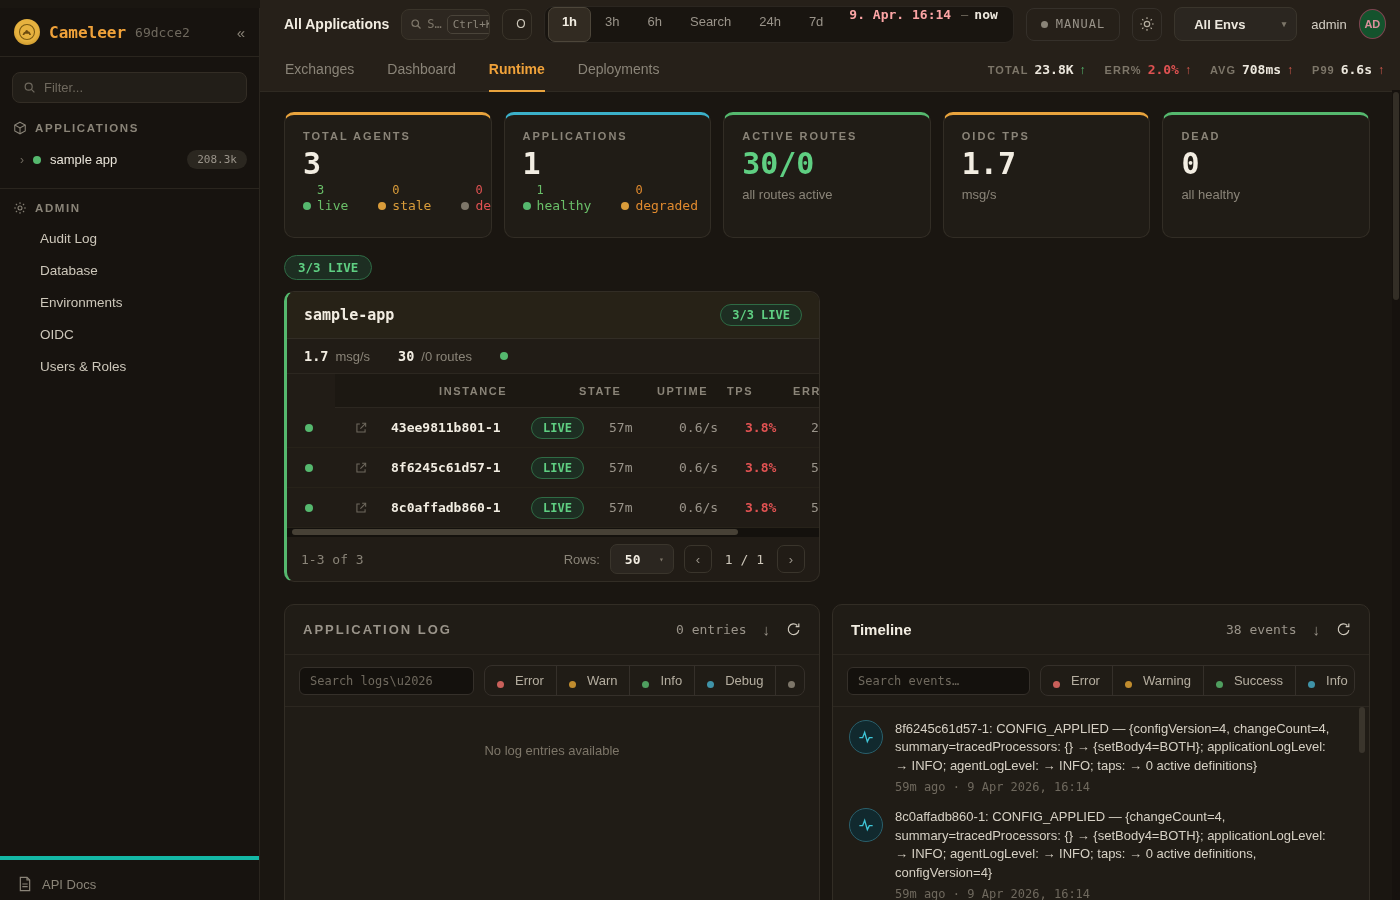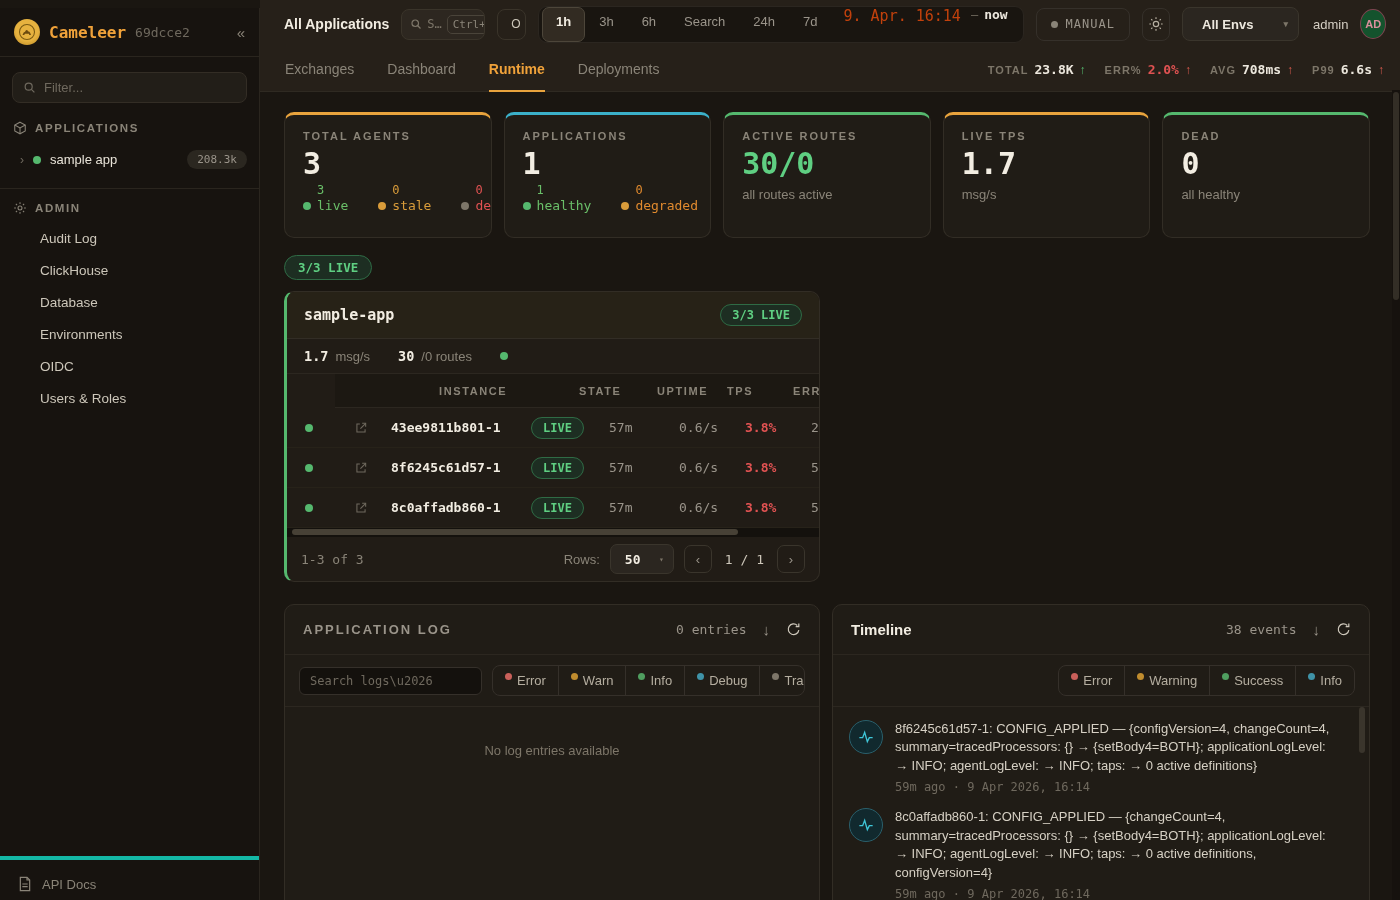--- a/index.html
+++ b/index.html
@@ -53,22 +53,22 @@
   .kbd { border:1px solid #4a443a; border-radius:5px; padding:2px 5px; font-size:11px;
     color:#8a8478; font-family:"DejaVu Sans Mono",monospace; white-space:nowrap; }
   .online-btn { height:31px; width:31px; border:1px solid #3a342a; border-radius:8px;
     display:flex; align-items:center; gap:6px; padding:0 7px; overflow:hidden; cursor:pointer;
     color:#cdc7ba; font-size:12px; }
   .time-group { height:37px; background:#191510; border:1px solid #2b2620; border-radius:9px;
     display:flex; padding:0 3px; }
   .time-btn { padding:6px 13px; color:#9a948a; font-size:13px; border-radius:7px;
     border:1px solid transparent; cursor:pointer; white-space:nowrap; }
   .time-btn.active { background:#322b22; border-color:#4d463a; color:#f2ede2; font-weight:bold; }
-  .date-from { font-family:"DejaVu Sans Mono",monospace; font-weight:normal; font-size:15px;
-    color:#c2410c; padding:0 4px 0 12px; white-space:nowrap; }
+  .date-from { font-family:"DejaVu Sans Mono",monospace; font-weight:bold; font-size:13px;
+    color:#fca5a5; padding:0 4px 0 12px; white-space:nowrap; }
   .date-sep { color:#6f695e; padding:0 6px; }
   .date-to { font-family:"DejaVu Sans Mono",monospace; font-weight:bold; font-size:13px;
     color:#ece7dd; padding-right:12px; }
   .manual-btn { height:33px; border:1px solid #35302a; border-radius:8px; display:flex;
     align-items:center; gap:8px; padding:0 14px; color:#9a948a; cursor:pointer;
     font-family:"DejaVu Sans Mono",monospace; font-size:12px; letter-spacing:1px; }
   .manual-dot { width:7px; height:7px; border-radius:50%; background:#8a8478; }
   .icon-btn { width:33px; height:33px; border:1px solid #35302a; border-radius:8px;
     display:flex; align-items:center; justify-content:center; color:#b5aea0; cursor:pointer; }
   .env-select { width:133px; height:34px; background:#2b2620; border:1px solid #3a352c;
@@ -170,21 +170,21 @@
   .hd-icon.light { color:#cdc7ba; }
   .panel-toolbar { display:flex; align-items:center; gap:10px; padding:10px 14px;
     border-bottom:1px solid #2c2720; }
   .panel-search { height:28px; background:#14110d; border:1px solid #35302a; border-radius:6px;
     color:#cdc7ba; font-family:"DejaVu Sans Mono",monospace; font-size:12px; padding:0 10px; outline:none; }
   .panel-search::placeholder { color:#6f695e; }
   .log-panel .panel-search { width:196px; }
   .tl-panel .panel-search { width:186px; }
   .filter-group { display:flex; margin-left:auto; border:1px solid #35302a; border-radius:8px;
     overflow:hidden; }
-  .filter-btn { display:flex; align-items:flex-start; gap:5px; padding:7px 12px; color:#b5aea0;
+  .filter-btn { display:flex; align-items:flex-end; gap:11px; padding:7px 12px; color:#b5aea0;
     font-size:13px; border-left:1px solid #35302a; cursor:pointer; white-space:nowrap; }
   .filter-btn:first-child { border-left:none; }
   .f-dot { width:7px; height:7px; border-radius:50%; flex:0 0 7px; }
   .log-empty { text-align:center; color:#7d7669; font-size:13px; margin-top:36px; }
 
   .tl-events { padding:13px 38px 0 16px; display:flex; flex-direction:column; gap:14px;
     overflow:hidden; height:245px; }
   .event { display:flex; gap:12px; }
   .event-icon { width:34px; height:34px; flex:0 0 34px; border-radius:50%; background:#11292e;
     border:1px solid #2a5f6b; display:flex; align-items:center; justify-content:center; }
@@ -250,21 +250,20 @@
     <span>
       <svg width="14" height="14" viewBox="0 0 24 24" fill="none" stroke="#8a8478" stroke-width="1.8">
         <circle cx="12" cy="12" r="3.4"></circle>
         <path d="M12 2v3 M12 19v3 M2 12h3 M19 12h3 M4.9 4.9l2.1 2.1 M17 17l2.1 2.1 M19.1 4.9L17 7 M7 17l-2.1 2.1"></path>
       </svg>
     </span>
     <span>ADMIN</span>
   </div>
 
   <div class="admin-item">Audit Log</div>
-  <div class="admin-item">ClickHouse</div>
   <div class="admin-item">Database</div>
   <div class="admin-item">Environments</div>
   <div class="admin-item">OIDC</div>
   <div class="admin-item">Users &amp; Roles</div>
 
   <div class="sb-footer">
     <span>
       <svg width="14" height="16" viewBox="0 0 20 24" fill="none" stroke="#8a8478" stroke-width="1.8">
         <path d="M3 2 h10 l4 4 v16 h-14 z"></path>
           <path d="M13 2 v4 h4"></path>
@@ -415,21 +414,21 @@
         </div>
       </div>
 
       <div class="card" style="border-top-color: rgb(85, 184, 110);">
         <div class="card-title">ACTIVE ROUTES</div>
         <div class="card-value" style="color: rgb(95, 207, 130);">30/0</div>
         <div class="card-sub">all routes active</div>
       </div>
 
       <div class="card" style="border-top-color: rgb(232, 163, 61);">
-        <div class="card-title">LIVE TPS</div>
+        <div class="card-title">OIDC TPS</div>
         <div class="card-value" style="color: rgb(242, 237, 226);">1.7</div>
         <div class="card-sub">msg/s</div>
       </div>
 
       <div class="card" style="border-top-color: rgb(85, 184, 110);">
         <div class="card-title">DEAD</div>
         <div class="card-value" style="color: rgb(242, 237, 226);">0</div>
         <div class="card-sub">all healthy</div>
       </div>
     </div>
@@ -589,20 +588,21 @@
           <span class="entries">38 events</span>
           <span class="hd-icon">↓</span>
           <span class="hd-icon light">
             <svg width="15" height="15" viewBox="0 0 24 24" fill="none" stroke="currentColor" stroke-width="2">
               <path d="M20.5 13 a8.5 8.5 0 1 1 -2.4 -7.4"></path>
                 <polyline points="20.5,2.5 20.5,7.5 15.5,7.5"></polyline>
             </svg>
           </span>
         </div>
         <div class="panel-toolbar">
+          <input class="panel-search" type="text" placeholder="Search events…" style="">
           <div class="filter-group">
             <span class="filter-btn">
               <span class="f-dot" style="background: rgb(201, 96, 90);"></span>
               <span>Error</span>
             </span>
             <span class="filter-btn">
               <span class="f-dot" style="background: rgb(192, 140, 46);"></span>
               <span>Warning</span>
             </span>
             <span class="filter-btn">

